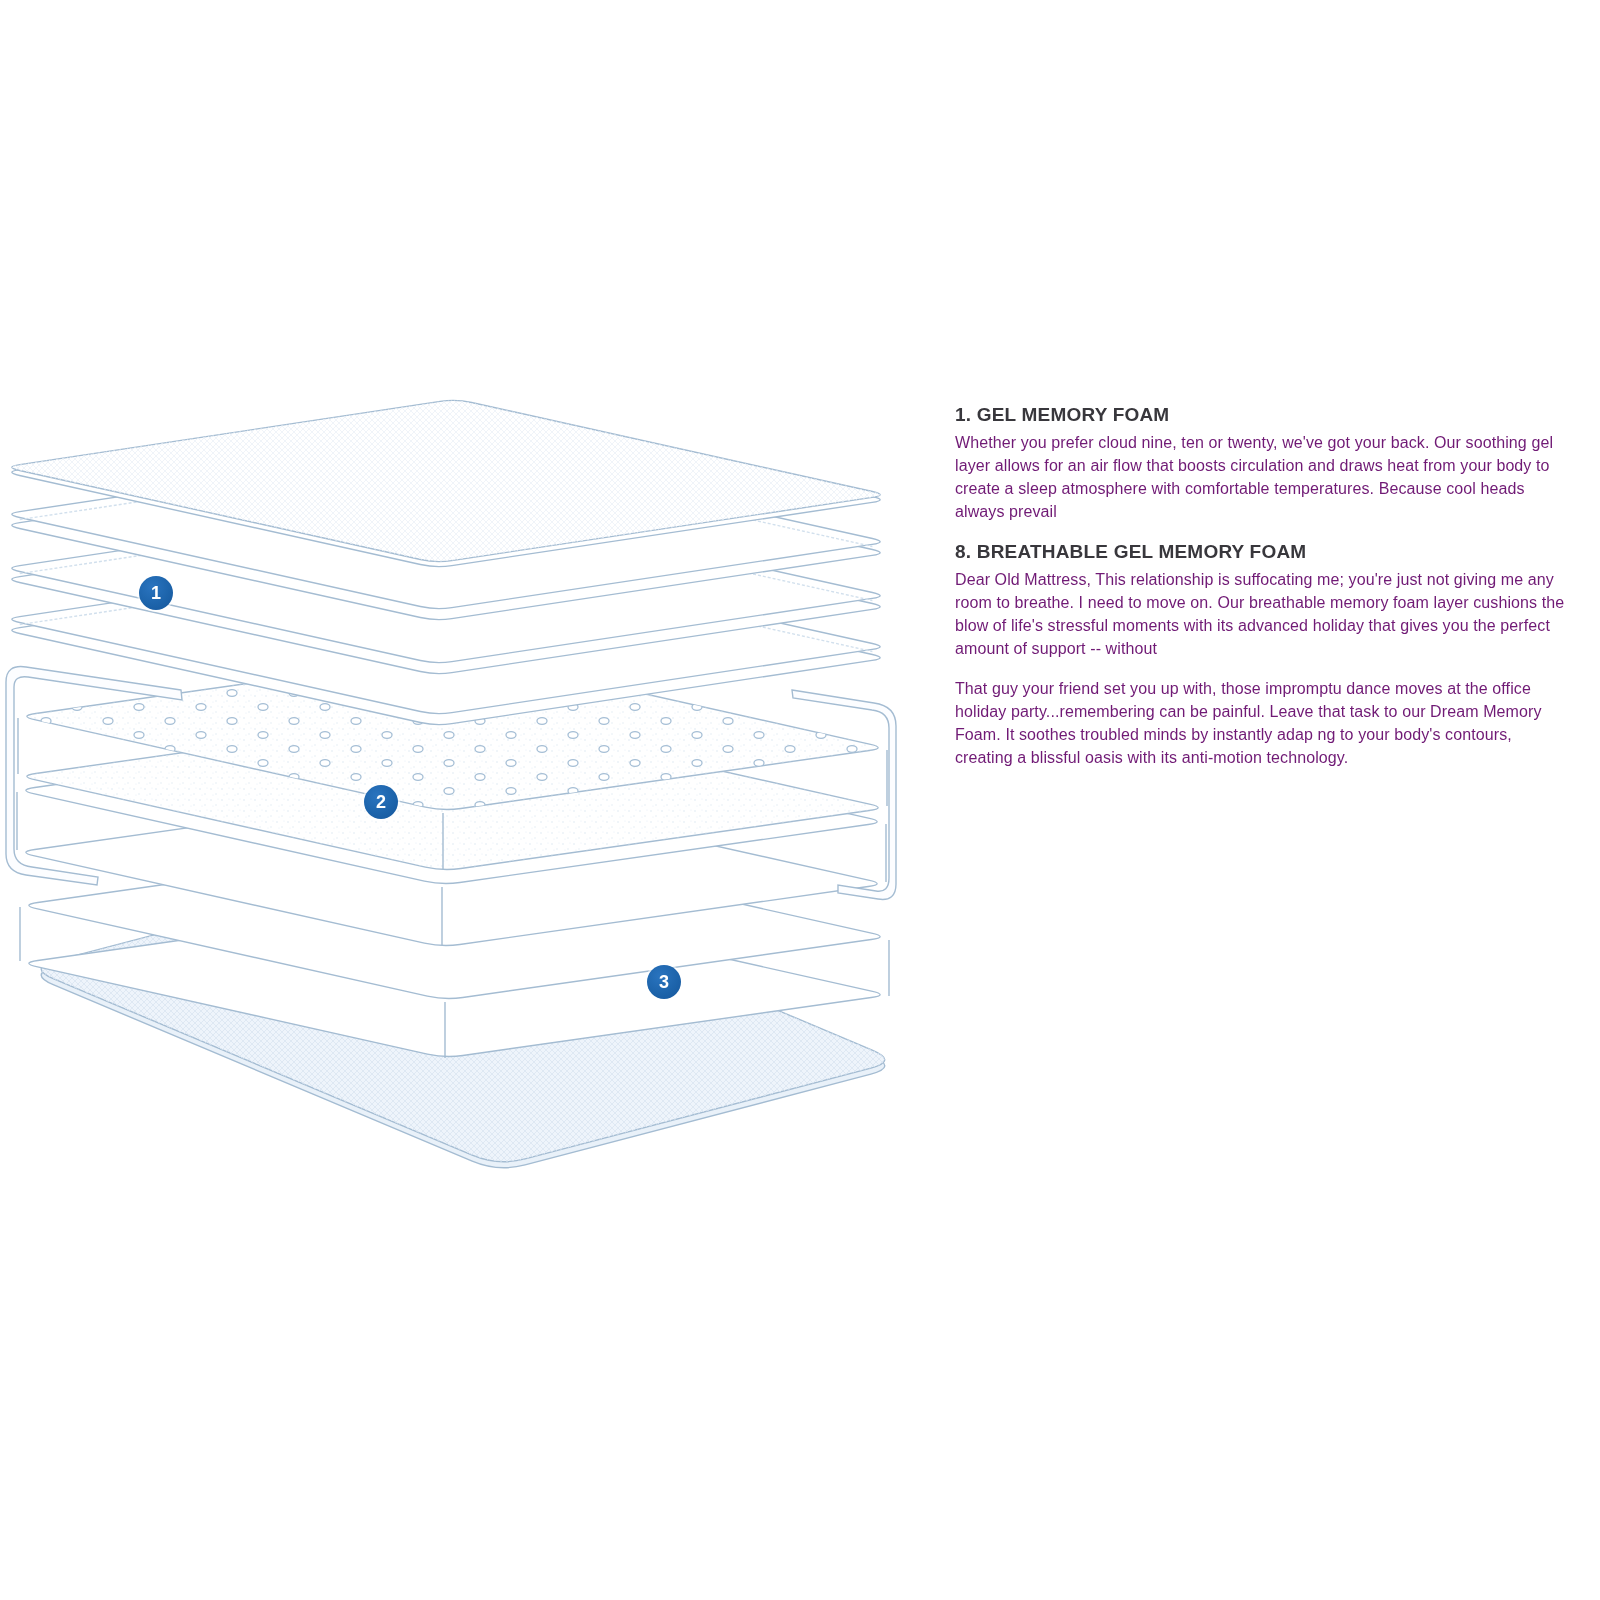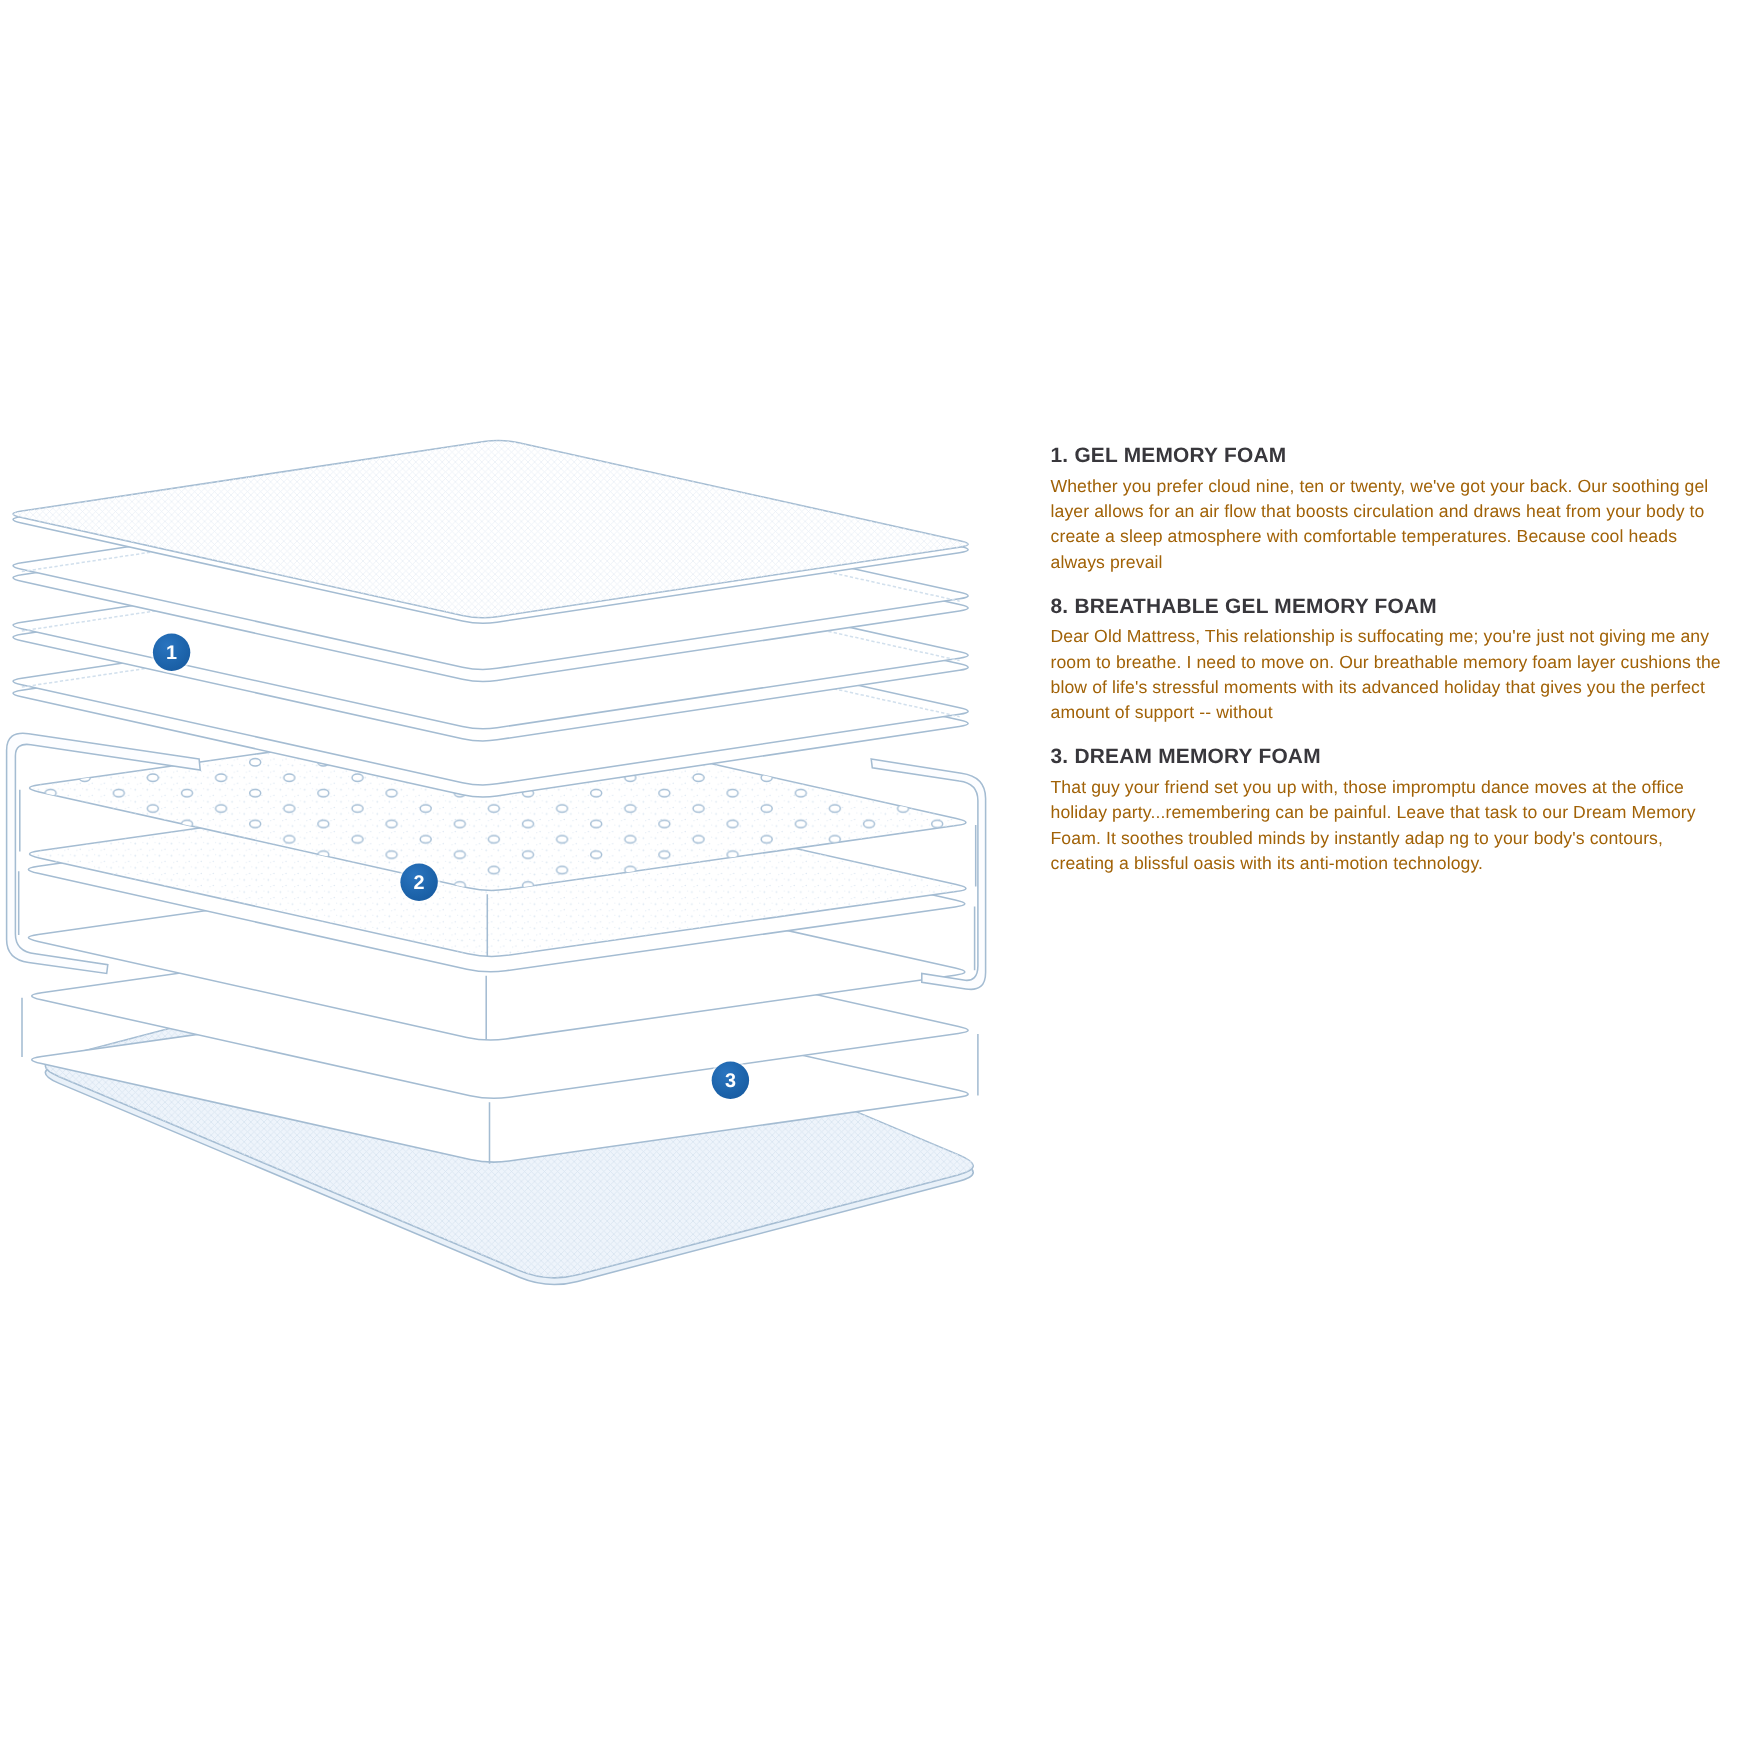--- a/index.html
+++ b/index.html
@@ -19,21 +19,21 @@
   .marker-3{left:647px;top:965px;}
   .text-col{
     position:absolute;left:955px;top:403px;width:615px;
   }
   .section{margin-bottom:17px;}
   .section h3{
     margin:0 0 4px 0;font-size:19px;line-height:24px;font-weight:700;
     color:#38373c;letter-spacing:0.2px;
   }
   .section p{
-    margin:0;font-size:16px;line-height:23px;color:#a16207;letter-spacing:0.1px;
+    margin:0;font-size:16px;line-height:23px;color:#701a75;letter-spacing:0.1px;
   }
 </style>
 </head>
 <body>
 
 <div class="canvas">
 
   <svg class="diagram-svg" width="1600" height="1600" viewBox="0 0 1600 1600">
     <defs>
 
@@ -125,18 +125,17 @@
   <div class="text-col">
     <div class="section">
       <h3>1. GEL MEMORY FOAM</h3>
       <p>Whether you prefer cloud nine, ten or twenty, we've got your back. Our soothing gel layer allows for an air flow that boosts circulation and draws heat from your body to create a sleep atmosphere with comfortable temperatures. Because cool heads always prevail</p>
     </div>
     <div class="section">
       <h3>8. BREATHABLE GEL MEMORY FOAM</h3>
       <p>Dear Old Mattress, This relationship is suffocating me; you're just not giving me any room to breathe. I need to move on. Our breathable memory foam layer cushions the blow of life's stressful moments with its advanced holiday that gives you the perfect amount of support -- without</p>
     </div>
     <div class="section">
-      <h3>3. DREAM MEMORY FOAM</h3>
       <p>That guy your friend set you up with, those impromptu dance moves at the office holiday party...remembering can be painful. Leave that task to our Dream Memory Foam. It soothes troubled minds by instantly adap ng to your body's contours, creating a blissful oasis with its anti-motion technology.</p>
     </div>
   </div>
 
 </div>
 
 </body></html>

